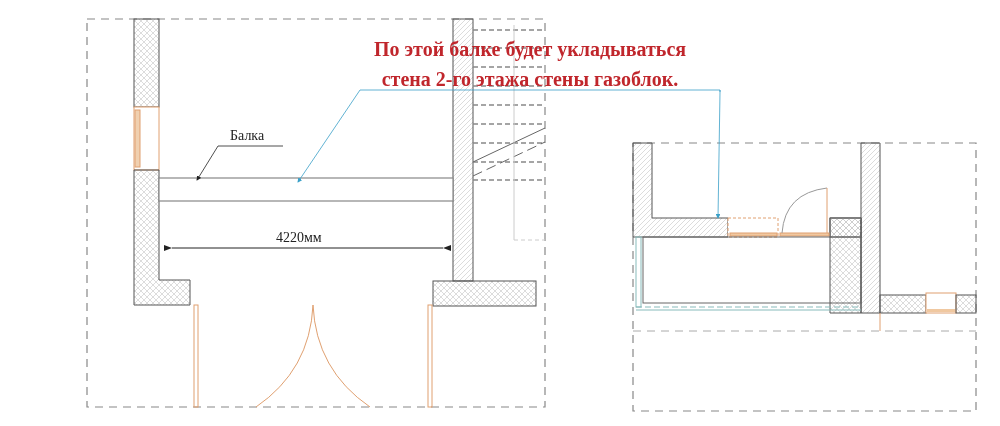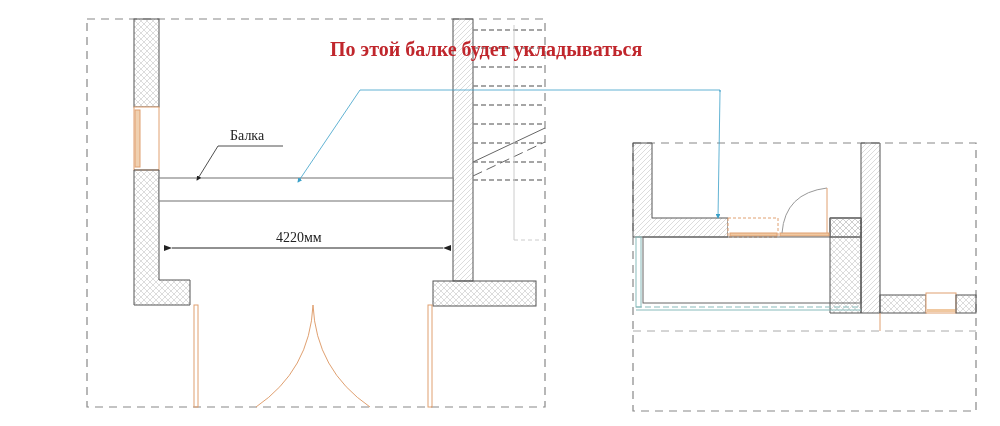--- a/index.html
+++ b/index.html
@@ -1,18 +1,18 @@
 <!DOCTYPE html>
 <html><head>
 <meta charset="utf-8">
 <style>
   html,body{margin:0;padding:0;background:#ffffff;}
   body{width:1000px;height:426px;position:relative;overflow:hidden;font-family:"DejaVu Serif",serif;}
   svg{position:absolute;left:0;top:0;}
-  .annot{position:absolute;color:#c0262c;font-family:"Liberation Serif",serif;font-weight:bold;font-size:20px;text-align:left;line-height:30px;}
+  .annot{position:absolute;color:#c0262c;font-family:"Liberation Serif",serif;font-weight:bold;font-size:20px;text-align:center;line-height:30px;}
   .lbl{position:absolute;color:#222;font-family:Liberation Serif, serif;font-size:14px;}
 </style>
 </head>
 <body>
 
 <svg width="1000" height="426">
   <defs>
     <pattern id="cross" width="6" height="6" patternUnits="userSpaceOnUse">
       <path d="M0 0 L6 6 M6 0 L0 6" stroke="#c4c4c4" stroke-width="0.6"></path>
     </pattern>
@@ -106,15 +106,16 @@
     <rect x="956" y="295" width="20" height="18" fill="url(#cross)" stroke="#555"></rect>
     <line x1="880" y1="313" x2="880" y2="331" stroke="#e0a070"></line>
 
     <line x1="720" y1="90" x2="720" y2="92" stroke="#3aa0c8" stroke-width="0.8"></line>
     <polyline points="720,90 720,92 718,218" fill="none" stroke="#3aa0c8" stroke-width="0.8" marker-end="url(#arrBlu)"></polyline>
   </g>
 </svg>
 
 <div class="annot" style="left:330px;top:34px;width:400px;">
   <div>По этой балке будет укладываться</div>
+  <div>стена 2-го этажа стены газоблок.</div>
 </div>
 <div class="lbl" style="left:230px;top:128px;">Балка</div>
 <div class="lbl" style="left:276px;top:230px;text-align:center;">4220мм</div>
 
 </body></html>

